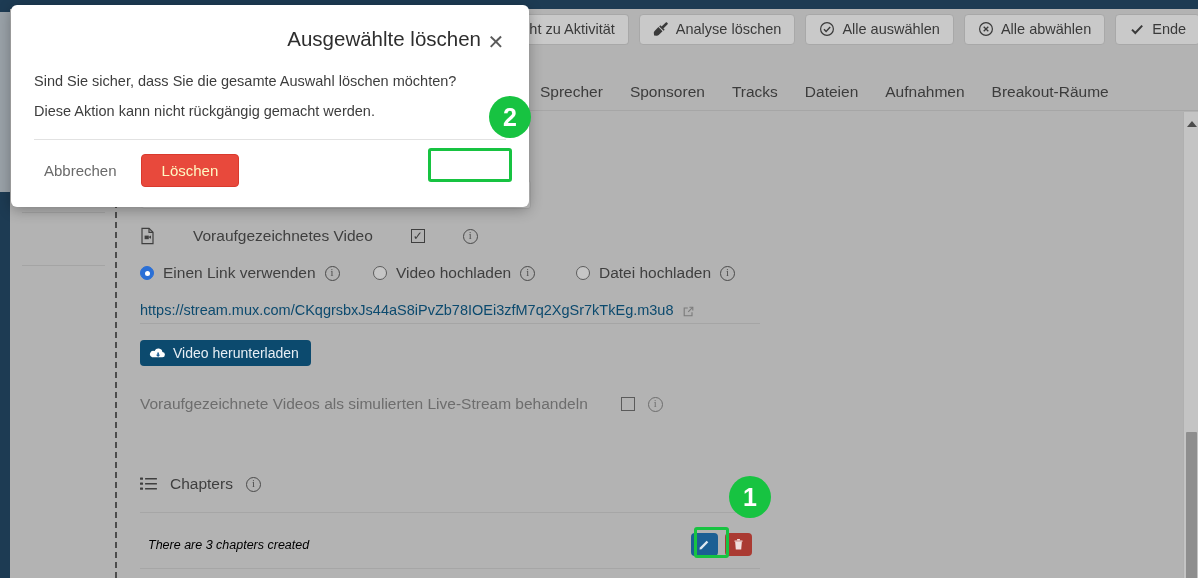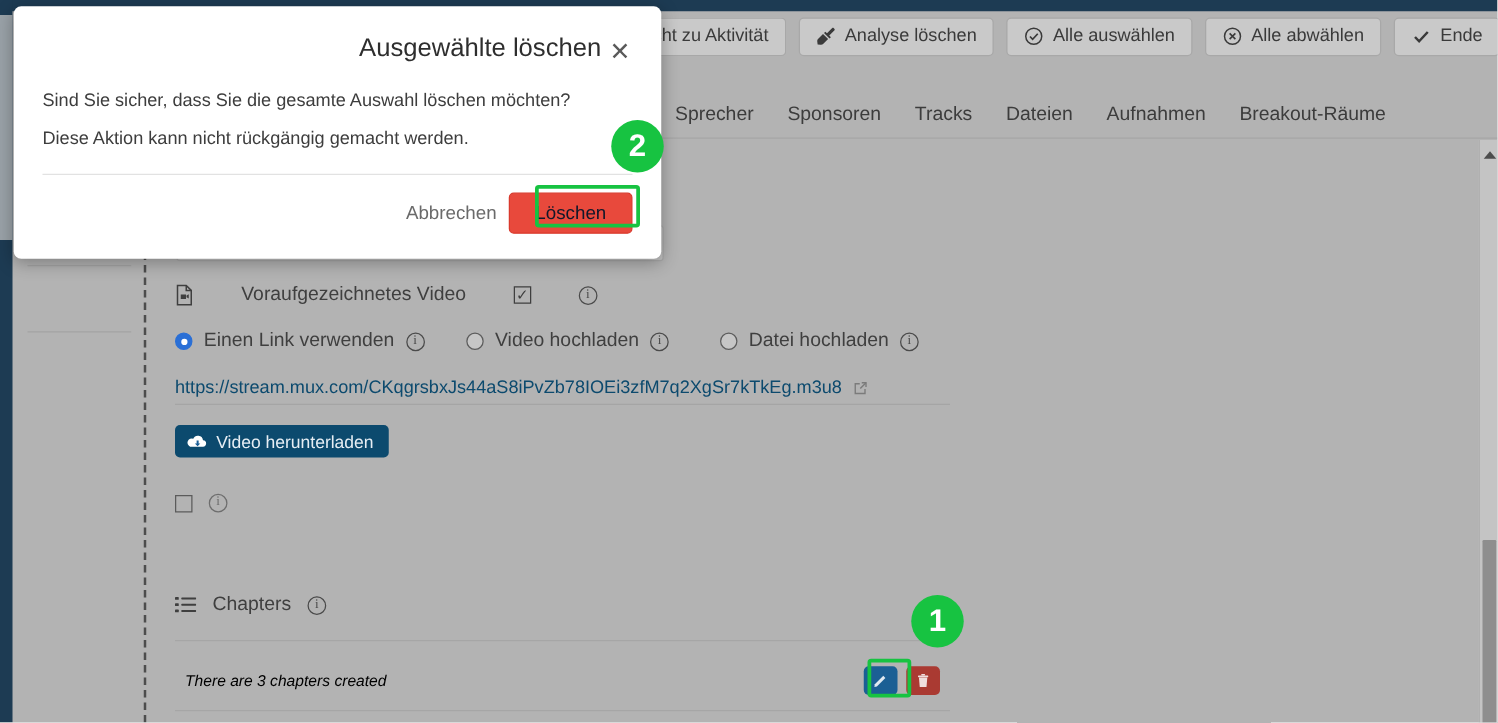--- a/index.html
+++ b/index.html
@@ -409,37 +409,37 @@
     line-height: 1.5;
   }
   .modal-sep {
     margin: 16px 0 0 0;
     height: 1px;
     background: #e2e2e2;
   }
   .modal-foot {
     display: flex;
     align-items: center;
-    justify-content: flex-end;
+    gap: 14px;
     padding: 14px 23px 20px 23px;
   }
   .btn-cancel {
     background: transparent;
     border: none;
     color: #6a6a6a;
     font-size: 15px;
     cursor: pointer;
     padding: 6px 10px;
     font-family: "Liberation Sans", sans-serif;
   }
   .btn-delete {
     background: #e8493c;
     border: 1px solid #d93a2d;
     border-radius: 4px;
-    color: #0f172a;
+    color: #fef9c3;
     font-size: 15px;
     padding: 7px 20px;
     cursor: pointer;
     font-family: "Liberation Sans", sans-serif;
   }
 </style>
 </head>
 <body>
 
 <div id="app">
@@ -563,20 +563,21 @@
         <span class="cloud-dl">
           <svg viewBox="0 0 17 13" width="17" height="13" fill="#ffffff">
             <path d="M13.4 5.1A4.1 4.1 0 0 0 5.6 4 3.1 3.1 0 0 0 3.1 10.3h10.1a2.6 2.6 0 0 0 .2-5.2z"></path>
             <path d="M8.3 5.4h1.6v2.3h1.3L9.1 10 6.9 7.7h1.4z" fill="#1a5e96"></path>
           </svg>
         </span>
         <span>Video herunterladen</span>
       </div>
 
       <div class="sim-row">
+        <span class="lbl muted">Voraufgezeichnete Videos als simulierten Live-Stream behandeln</span>
         <span class="cb unchecked"></span>
         <span class="info muted">i</span>
       </div>
 
       <div class="chapters-head">
         <span class="list-icon">
           <svg viewBox="0 0 17 14" width="17" height="14" fill="#3f3f3f">
             <rect x="0" y="0.6" width="3" height="2.2" rx="0.5"></rect>
               <rect x="5" y="1" width="12" height="1.6" rx="0.6"></rect>
             <rect x="0" y="5.6" width="3" height="2.2" rx="0.5"></rect>

